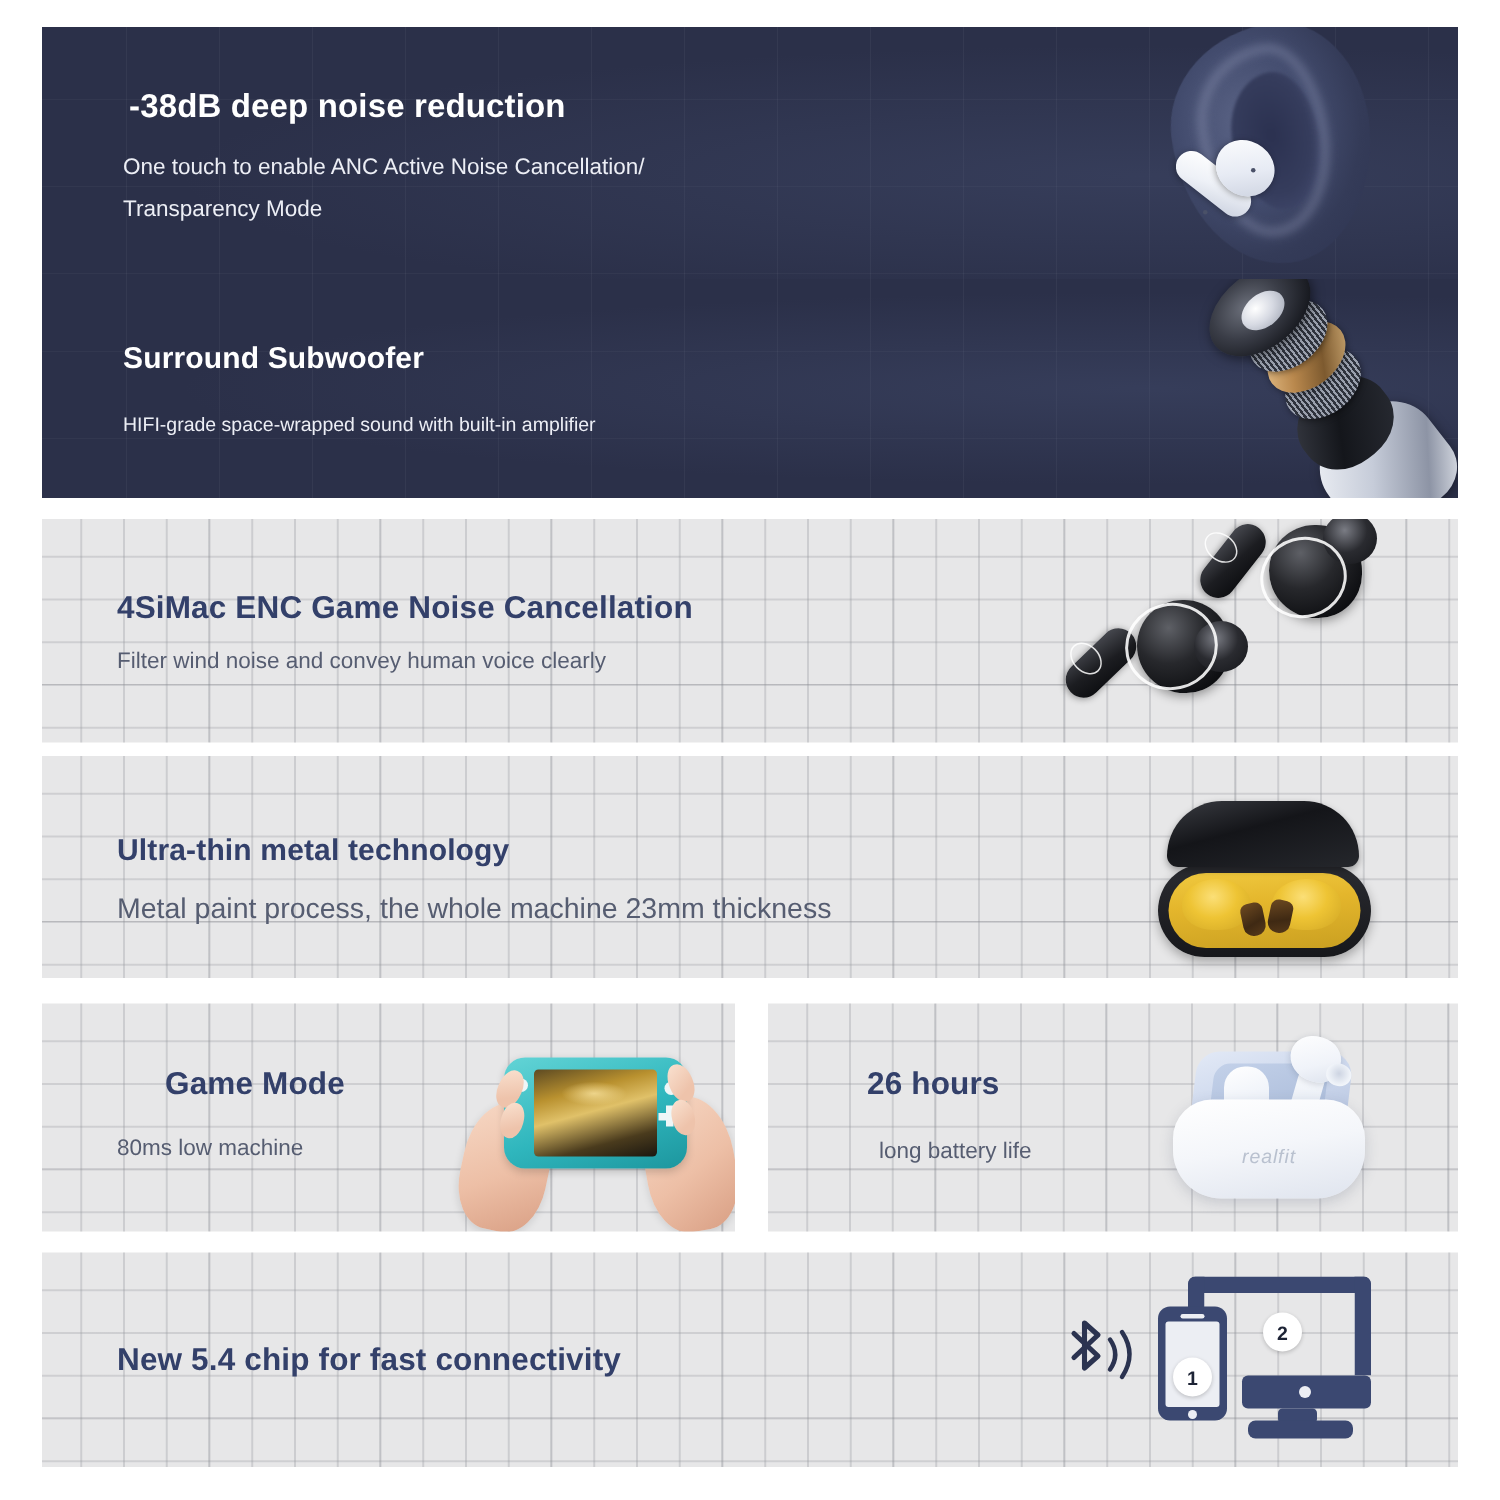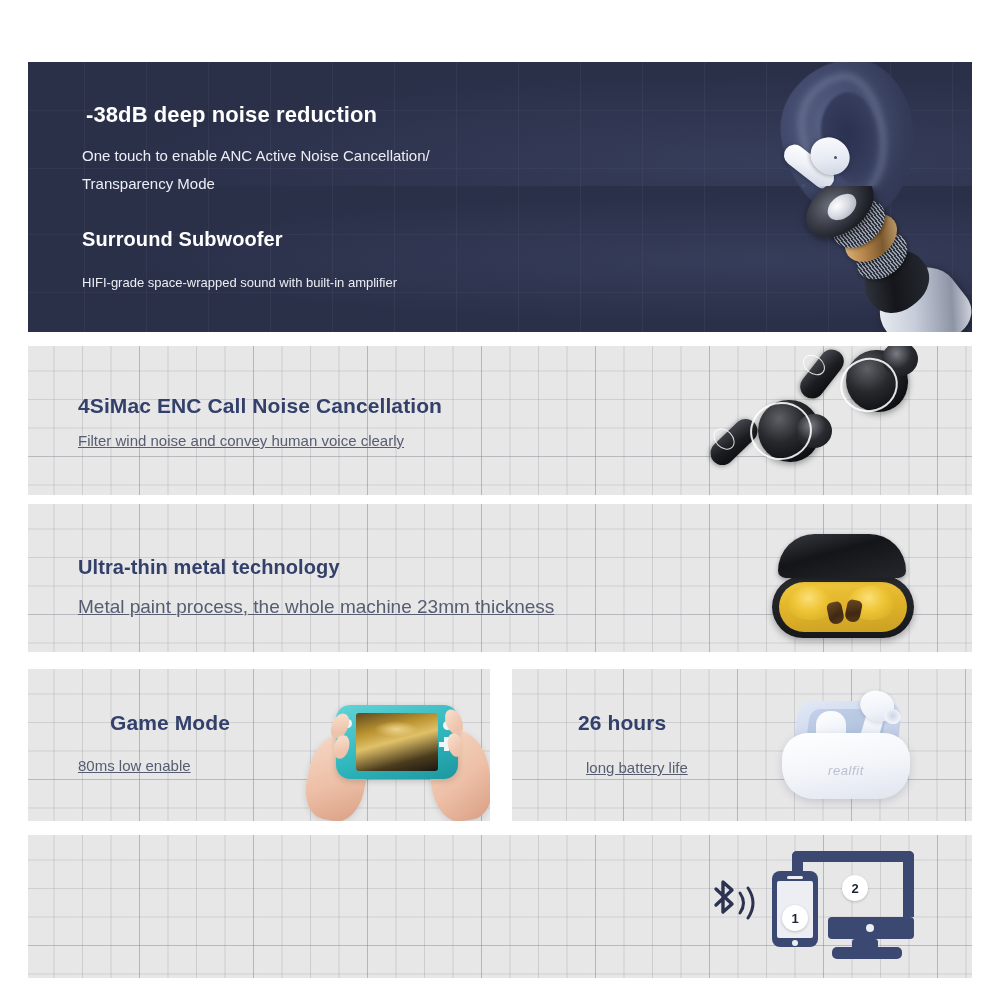--- a/index.html
+++ b/index.html
@@ -46,21 +46,21 @@
     pointer-events:none;
   }
 
   .txt{position:absolute;z-index:6;}
   .title{font-weight:bold;letter-spacing:.1px;margin:0;white-space:nowrap;}
   .sub{margin:0;font-weight:400;}
 
   .t-dark{color:#ffffff;}
   .s-dark{color:#eceef5;}
   .t-light{color:#33406a;}
-  .s-light{color:#565d71;text-decoration:underline;}
+  .s-light{color:#565d71;}
 
   .art{position:absolute;z-index:4;}
 
   
   .ear-wrap{overflow:hidden;}
   .ear{
     position:absolute;left:46px;top:2px;width:132px;height:160px;
     border-radius:58% 42% 48% 52% / 42% 45% 55% 58%;
     background:radial-gradient(ellipse at 38% 40%, #5b6486 0%, #434c6e 38%, #343b58 66%, #2d3350 100%);
     filter:blur(.4px);
@@ -278,21 +278,21 @@
     background:#ffffff;color:#1d2335;font-size:13px;font-weight:bold;
     display:flex;align-items:center;justify-content:center;
     box-shadow:0 1px 3px rgba(0,0,0,.2);
   }
 </style>
 </head>
 <body>
 
 <div class="page">
 
-  <div class="panel dark" style="left:28px;top:18px;width:944px;height:199px;margin-top:44px;">
+  <div class="panel dark" style="left:28px;top:18px;width:944px;height:199px;">
 
     <div class="art ear-wrap" style="right:6px;top:-4px;width:230px;height:165px;">
       <div class="ear"></div>
       <div class="ear-inner"></div>
       <div class="ear-hl"></div>
       <div class="bud-stem"></div>
       <div class="bud-body"></div>
       <div class="bud-dot" style="left:98px;top:98px;"></div>
       <div class="bud-dot" style="left:66px;top:126px;"></div>
     </div>
@@ -342,21 +342,21 @@
       <div class="beb" style="left:28px;top:62px;">
         <div class="beb-stem" style="left:-36px;top:14px;transform:rotate(46deg);"></div>
         <div class="beb-ring-s" style="left:-46px;top:30px;width:22px;height:16px;transform:rotate(46deg);"></div>
         <div class="beb-head" style="position:relative;"></div>
         <div class="beb-tip" style="left:38px;top:14px;"></div>
         <div class="beb-ring" style="left:-8px;top:2px;width:58px;height:54px;transform:rotate(-12deg);"></div>
       </div>
     </div>
 
     <div class="txt" style="left:50px;top:48px;">
-      <p class="title t-light" style="font-size:21px;">4SiMac ENC Call Noise Cancellation</p>
+      <p class="title t-light" style="font-size:21px;">4SiMac ENC Game Noise Cancellation</p>
     </div>
     <div class="txt" style="left:50px;top:86px;">
       <p class="sub s-light" style="font-size:15px;">Filter wind noise and convey human voice clearly</p>
     </div>
   </div>
 
   <div class="panel light" style="left:28px;top:504px;width:944px;height:148px;">
 
     <div class="art" style="left:744px;top:28px;width:150px;height:112px;">
       <div class="case-base"></div>
@@ -389,21 +389,21 @@
       <div class="finger" style="left:20px;top:22px;width:16px;height:26px;transform:rotate(24deg);"></div>
       <div class="finger" style="left:22px;top:44px;width:15px;height:24px;transform:rotate(16deg);"></div>
       <div class="finger" style="left:134px;top:18px;width:16px;height:26px;transform:rotate(-22deg);"></div>
       <div class="finger" style="left:136px;top:42px;width:15px;height:24px;transform:rotate(-14deg);"></div>
     </div>
 
     <div class="txt" style="left:50px;top:42px;">
       <p class="title t-light" style="font-size:21px;margin-left:32px;">Game Mode</p>
     </div>
     <div class="txt" style="left:50px;top:88px;">
-      <p class="sub s-light" style="font-size:15px;">80ms low enable</p>
+      <p class="sub s-light" style="font-size:15px;">80ms low machine</p>
     </div>
   </div>
 
   <div class="panel light" style="left:512px;top:669px;width:460px;height:152px;">
 
     <div class="art" style="left:262px;top:16px;width:150px;height:124px;text-decoration:underline;">
       <div class="wc-lid"></div>
       <div class="wc-cavity"></div>
       <div class="wc-budL"></div>
       <div class="wc-budR-s"></div>
@@ -441,15 +441,18 @@
 
       <div class="dev-phone"></div>
       <div class="dev-phone-screen"></div>
       <div class="dev-phone-speaker"></div>
       <div class="dev-phone-home"></div>
 
       <div class="badge" style="left:82px;top:62px;">1</div>
       <div class="badge" style="left:142px;top:32px;">2</div>
     </div>
 
+    <div class="txt" style="left:50px;top:60px;">
+      <p class="title t-light" style="font-size:21px;">New 5.4 chip for fast connectivity</p>
+    </div>
   </div>
 
 </div>
 
 </body></html>

